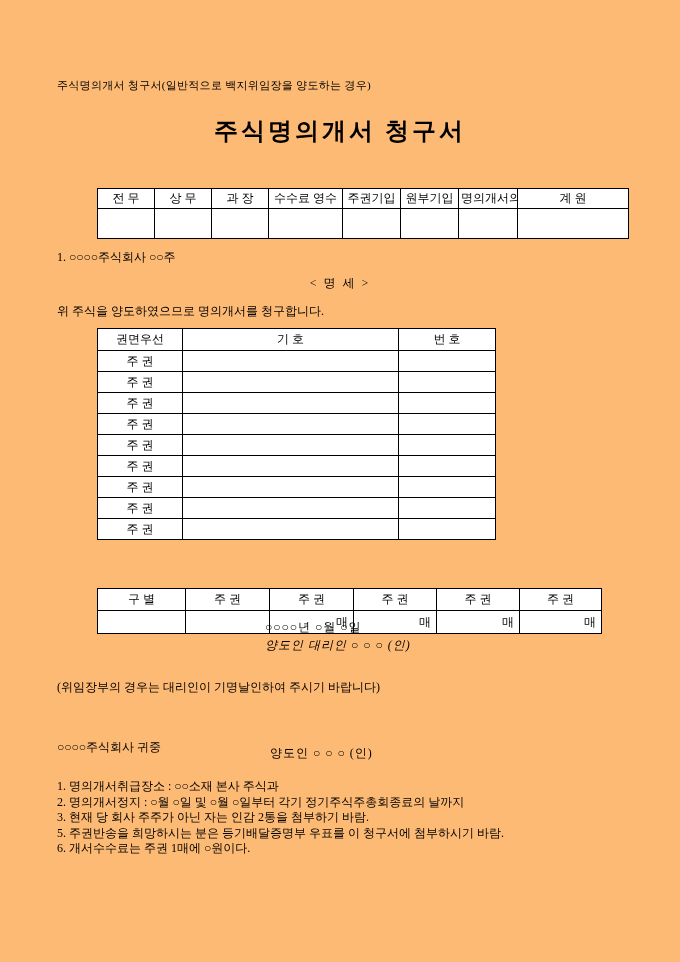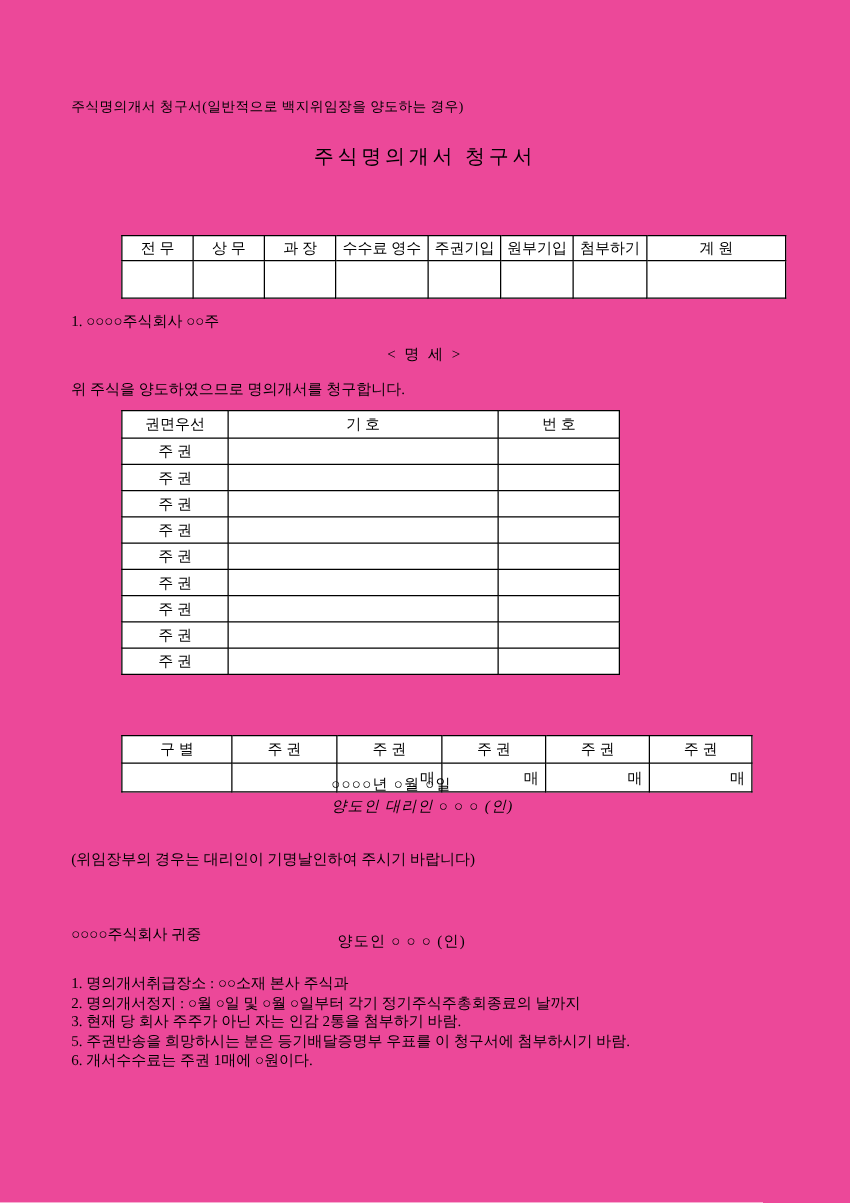--- a/index.html
+++ b/index.html
@@ -1,33 +1,33 @@
 <!DOCTYPE html>
 <html><head>
 <meta charset="utf-8">
 <style>
   * { margin:0; padding:0; box-sizing:border-box; }
   html,body { background:#ffffff; }
   .page {
     position:relative;
     width:680px; height:962px;
-    background:#ec4899;
+    background:#fdba74;
     color:#000000;
     font-family:"Liberation Serif","DejaVu Serif",serif;
     font-size:12px;
     overflow:hidden;
   }
   .top-note {
     position:absolute; left:57px; top:78px;
     font-size:11px; letter-spacing:0.3px; white-space:nowrap;
   }
   .title {
     position:absolute; left:0; right:0; top:115px;
     text-align:center;
-    font-size:16px; font-weight:normal; letter-spacing:3px;
+    font-size:24px; font-weight:bold; letter-spacing:3px;
     white-space:nowrap;
   }
   table.tbl {
     position:absolute;
     border-collapse:collapse;
     table-layout:fixed;
     background:#fff;
   }
   table.tbl th, table.tbl td {
     border:1px solid #000;
@@ -80,21 +80,21 @@
         <col>
     </colgroup>
     <thead>
       <tr id="approval-headers">
           <th>전  무</th>
           <th>상  무</th>
           <th>과  장</th>
           <th>수수료 영수</th>
           <th>주권기입</th>
           <th>원부기입</th>
-          <th>첨부하기</th>
+          <th>명의개서의</th>
           <th>계  원</th>
         </tr>
     </thead>
     <tbody>
       <tr id="approval-empty">
           <td></td>
           <td></td>
           <td></td>
           <td></td>
           <td></td>

